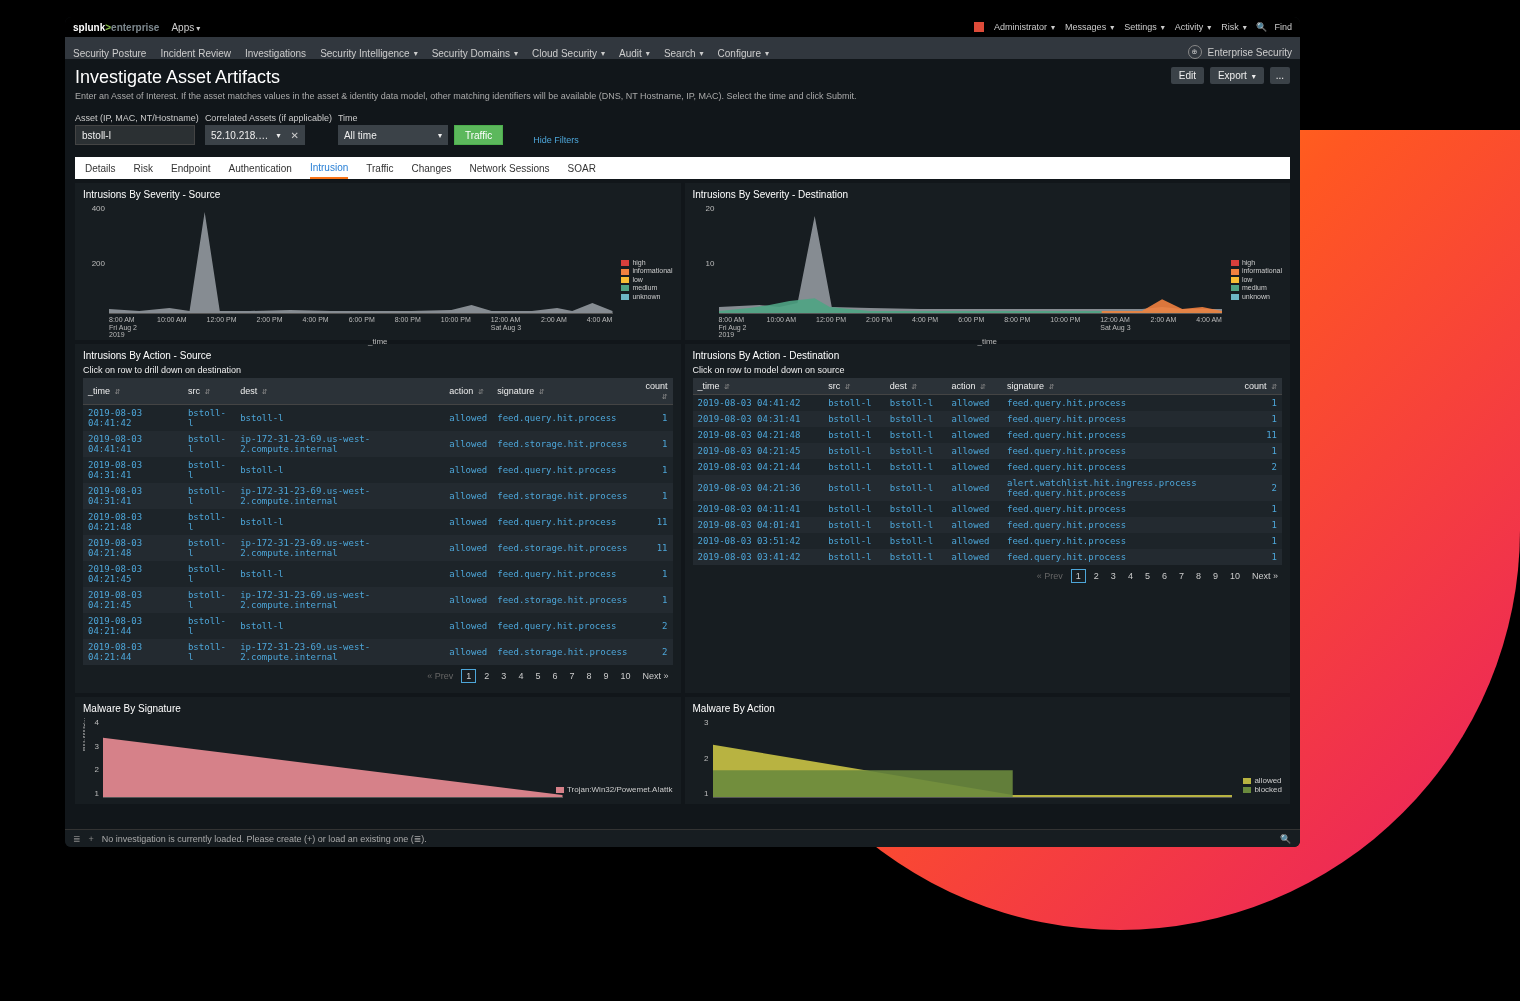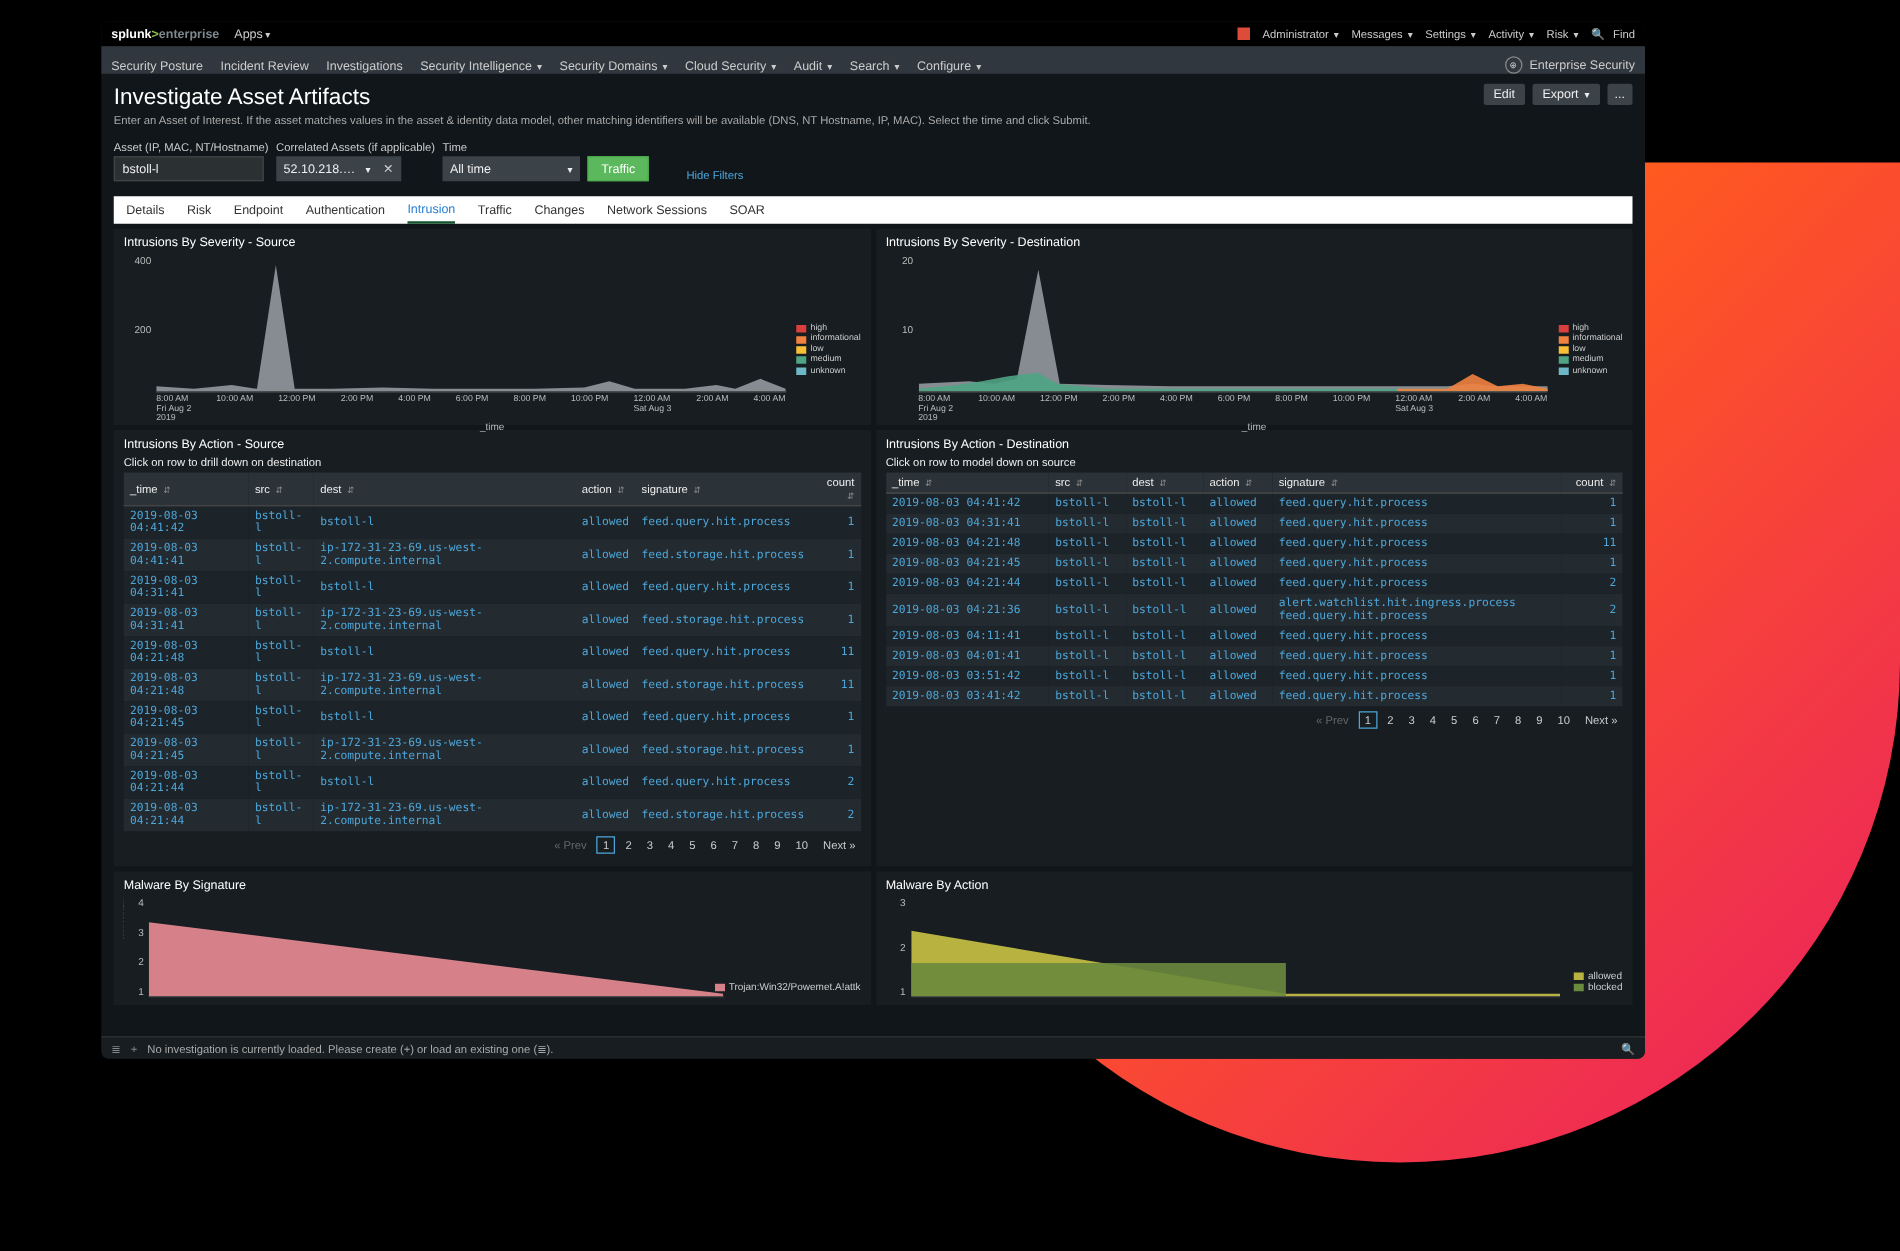--- a/index.html
+++ b/index.html
@@ -1,18 +1,18 @@
 <!DOCTYPE html>
 <html><head>
 <meta charset="utf-8">
 <style>
 *{box-sizing:border-box;margin:0;padding:0;font-family:"Helvetica Neue",Arial,sans-serif}
 body{background:#000;width:1520px;height:1001px;position:relative;overflow:hidden}
 .bg-gradient{position:absolute;top:130px;right:0;width:800px;height:800px;background:linear-gradient(135deg,#ff9800 0%,#ff5722 40%,#e91e63 100%);border-radius:400px 0 400px 400px;z-index:0}
-.app-window{position:absolute;top:17px;left:81px;width:1235px;height:830px;background:#11161a;border-radius:6px;overflow:hidden;z-index:10;font-size:10px;color:#ccc}
+.app-window{position:absolute;top:17px;left:65px;width:1235px;height:830px;background:#11161a;border-radius:6px;overflow:hidden;z-index:10;font-size:10px;color:#ccc}
 .topbar{display:flex;align-items:center;height:20px;background:#000;padding:0 8px;justify-content:space-between}
 .tb-left{display:flex;align-items:center;gap:12px}
 .tb-right{display:flex;align-items:center;gap:10px;font-size:9px;color:#ccc}
 .tb-right .item{display:flex;align-items:center;gap:2px;cursor:pointer}
 .logo{color:#7e898f;font-weight:bold;font-size:10px}
 .logo .s{color:#fff}
 .logo .e{color:#8bc34a}
 .caret{font-size:8px;margin-left:2px}
 .red-box{width:10px;height:10px;background:#dd4b39;display:inline-block}
 .navbar{display:flex;align-items:flex-end;height:22px;background:#31373e;padding:0 8px;justify-content:space-between;font-size:10px}
@@ -29,21 +29,21 @@
 .filters{display:flex;gap:6px;padding:4px 10px;align-items:flex-end}
 .fgroup{display:flex;flex-direction:column;gap:2px}
 .flabel{color:#ccc;font-size:9px}
 .finput{background:#2b3033;border:1px solid #444;color:#eee;padding:3px 6px;font-size:10px;width:120px;height:20px}
 .fselect{background:#3b4248;color:#eee;padding:3px 6px;font-size:10px;height:20px;display:flex;align-items:center;justify-content:space-between;cursor:pointer;gap:6px}
 .fselect .close{margin-left:4px;color:#ccc}
 .btn-submit{background:#5cb85c;border:1px solid #4cae4c;color:#fff;padding:3px 10px;font-size:10px;height:20px;cursor:pointer}
 .hide-filters{color:#4da6d9;font-size:9px;margin-left:24px;cursor:pointer}
 .tabs{background:#fff;margin:8px 10px 0 10px;display:flex;height:22px;align-items:center;padding:0 10px;gap:18px;font-size:10px}
 .tab{color:#333;cursor:pointer;padding:4px 0}
-.tab.active{color:#2980d6;border-bottom:2px solid #14532d}
+.tab.active{color:#2980d6;border-bottom:2px solid #f97316}
 .dash{display:grid;grid-template-columns:1fr 1fr;gap:4px;padding:4px 10px}
 .panel{background:#171d21;padding:6px 8px}
 .ptitle{color:#fff;font-size:10px;margin-bottom:4px}
 .chart-area{height:130px;position:relative}
 .yaxis{position:absolute;left:0;top:0;bottom:20px;width:24px;display:flex;flex-direction:column;justify-content:space-between;align-items:flex-end;font-size:8px;color:#bbb;padding-right:2px}
 .plot{position:absolute;left:26px;right:60px;top:0;bottom:20px;border-bottom:1px solid #555}
 .xaxis{position:absolute;left:26px;right:60px;bottom:0;height:18px;display:flex;justify-content:space-between;font-size:7px;color:#bbb}
 .xaxis .xt{display:flex;flex-direction:column;align-items:flex-start;line-height:1.1}
 .xlabel-time{position:absolute;bottom:-12px;left:50%;transform:translateX(-50%);font-size:8px;color:#bbb}
 .legend{position:absolute;right:0;top:55px;font-size:7px;color:#ccc;line-height:1.2}

